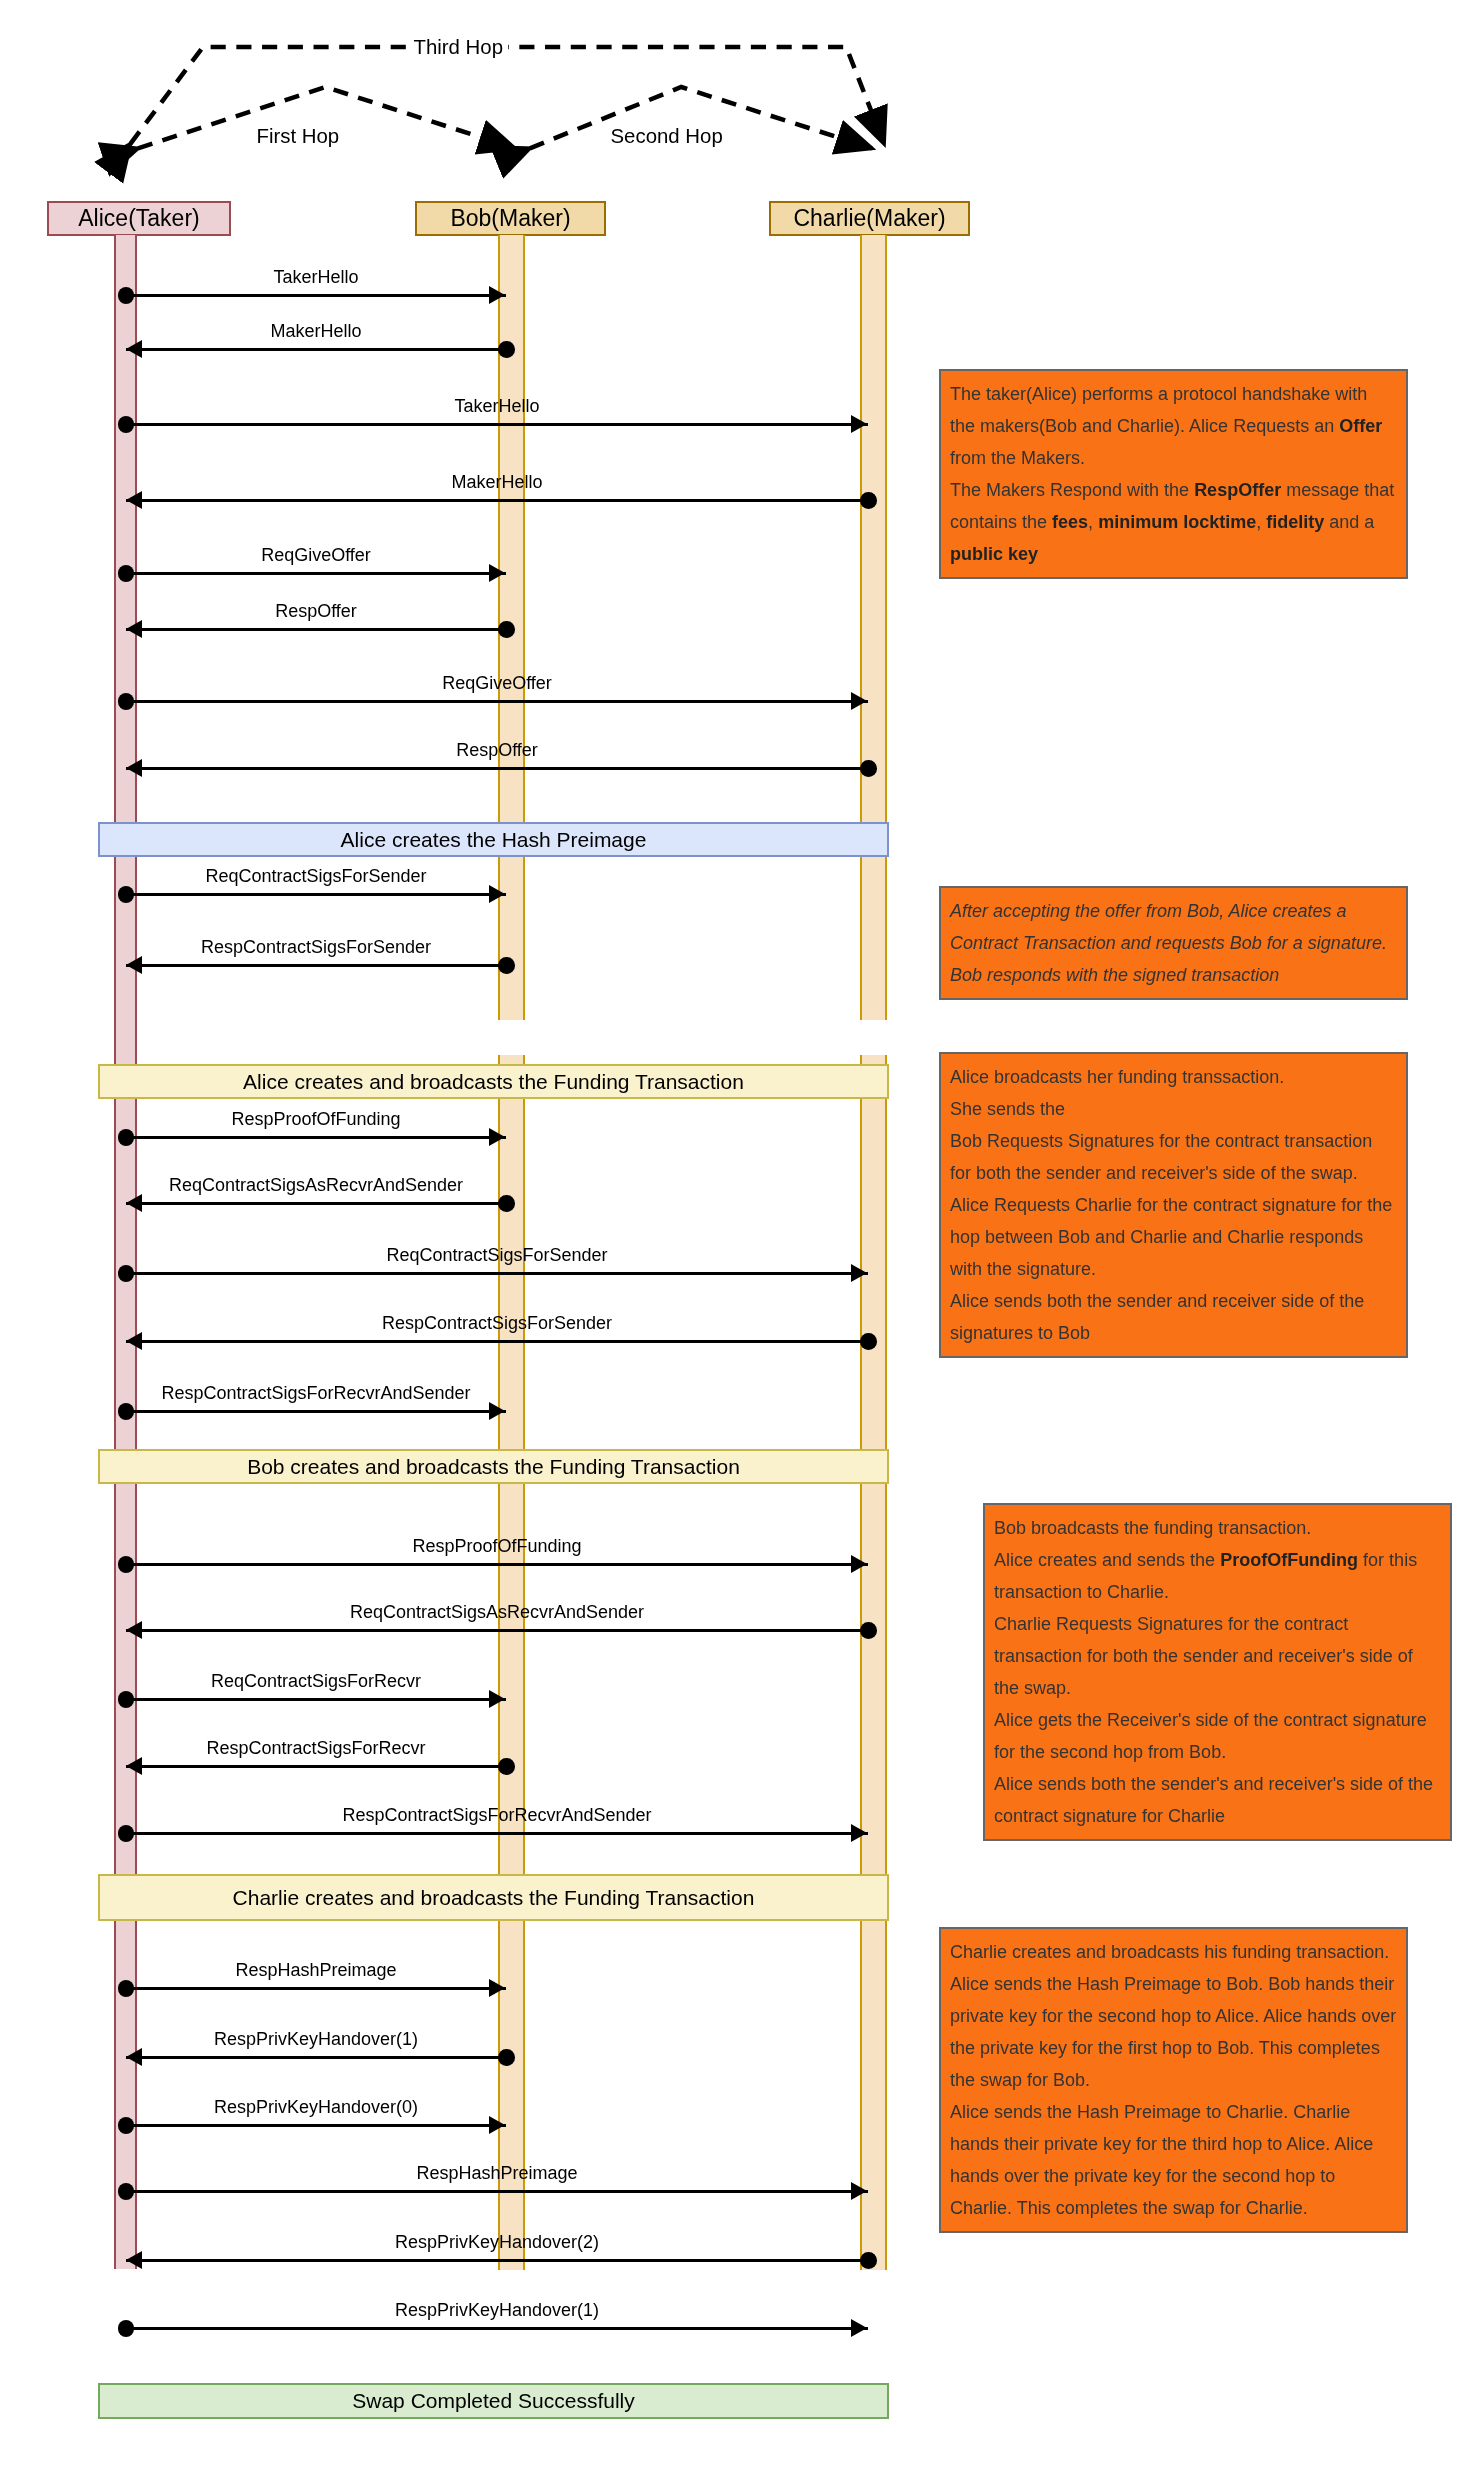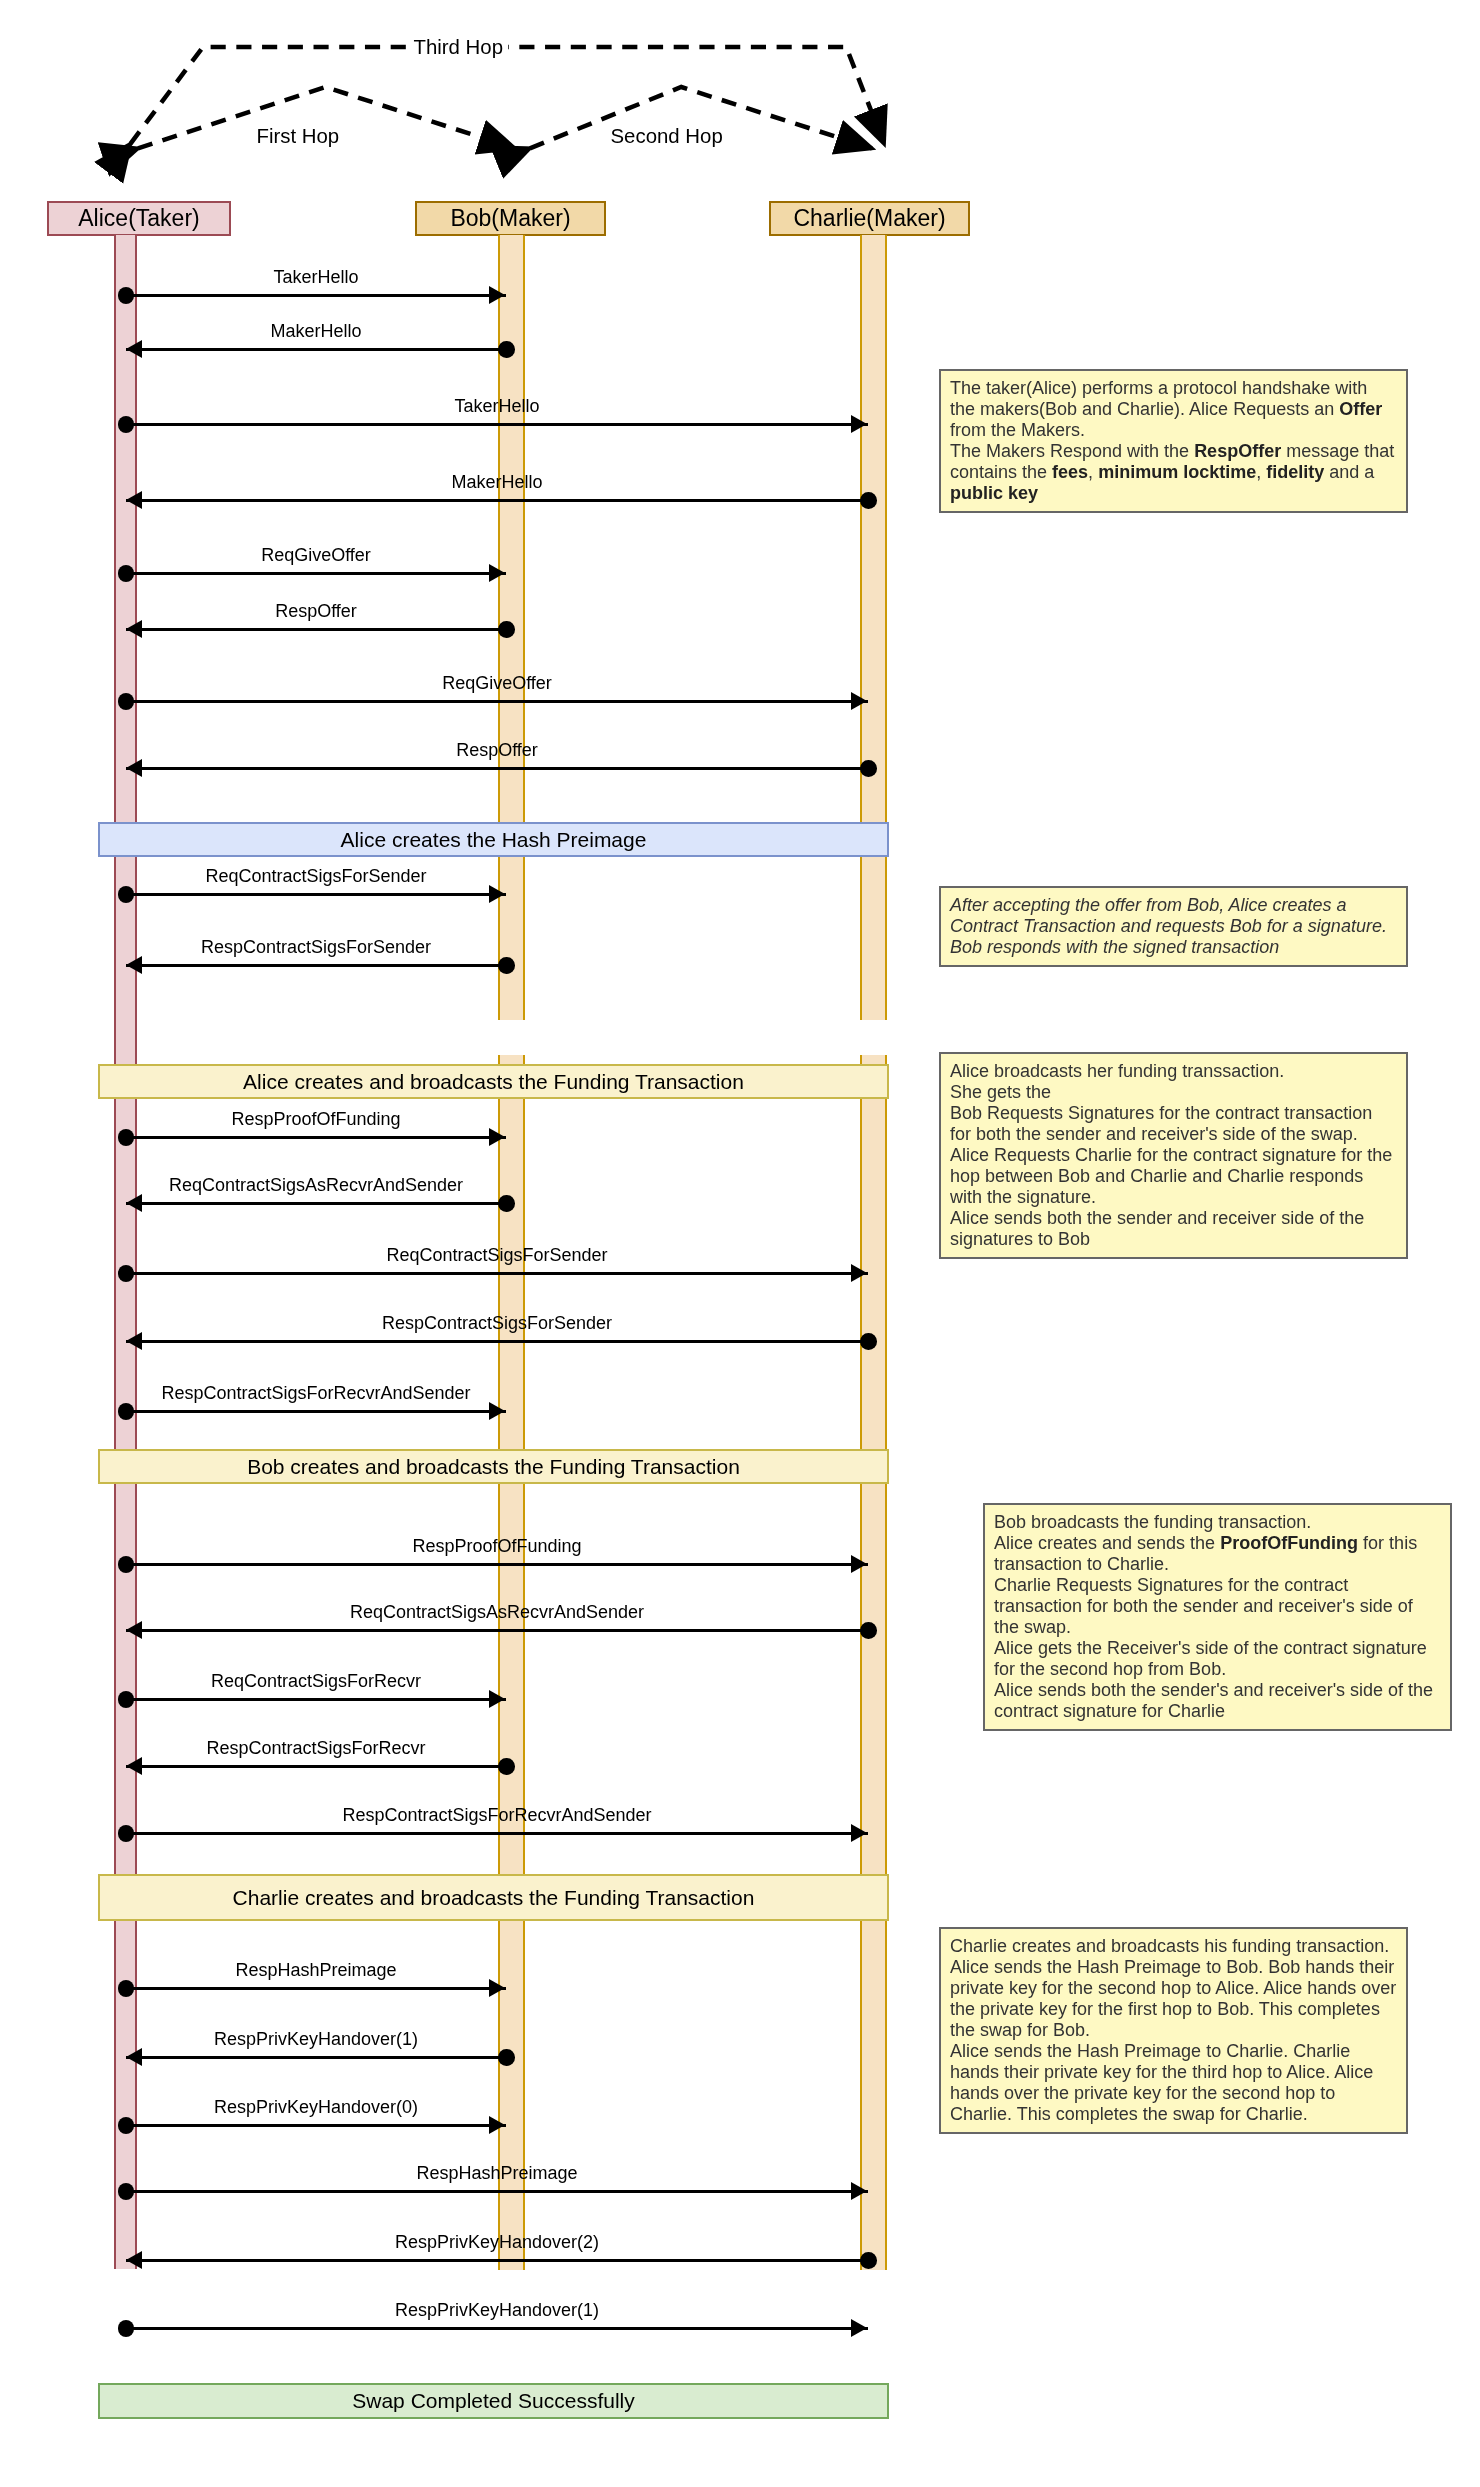--- a/index.html
+++ b/index.html
@@ -88,25 +88,25 @@
   }
   .nb-blue   { background: #dbe5fb; border-color: #7b92cc; }
   .nb-yellow { background: #faf2cd; border-color: #c8b84a; }
   .nb-green  { background: #d9ecd0; border-color: #74a85c; }
 
   
   .anno {
     position: absolute;
     left: 939px;
     width: 469px;
-    background: #fef9c3;
+    background: #f97316;
     border: 2.3px solid #666;
     padding: 6.8px 9px 7.6px 9px;
     font-size: 18px;
-    line-height: 21px;
+    line-height: 32px;
     color: #333;
   }
   .anno p { margin: 0; }
   .anno b { font-weight: bold; color: #222; }
 </style>
 </head>
 <body>
 
 <div id="hops">
   <svg width="1022" height="227" viewBox="0 0 1350 300">
@@ -314,21 +314,21 @@
 
 <div class="anno" style="top:369px;">
     <p><span>The taker(Alice) performs a protocol handshake with the makers(Bob and Charlie). Alice Requests an </span><b>Offer</b><span> from the Makers.</span></p>
     <p><span>The Makers Respond with the </span><b>RespOffer</b><span> message that contains the </span><b>fees</b><span>, </span><b>minimum locktime</b><span>, </span><b>fidelity</b><span> and a </span><b>public key</b></p>
   </div>
 <div class="anno" style="top:886px;font-style:italic;">
     <p><span>After accepting the offer from Bob, Alice creates a Contract Transaction and requests Bob for a signature. Bob responds with the signed transaction</span></p>
   </div>
 <div class="anno" style="top:1052px;">
     <p><span>Alice broadcasts her funding transsaction.</span></p>
-    <p><span>She gets the</span></p>
+    <p><span>She sends the</span></p>
     <p><span>Bob Requests Signatures for the contract transaction for both the sender and receiver's side of the swap.</span></p>
     <p><span>Alice Requests Charlie for the contract signature for the hop between Bob and Charlie and Charlie responds with the signature.</span></p>
     <p><span>Alice sends both the sender and receiver side of the signatures to Bob</span></p>
   </div>
 <div class="anno" style="top:1503px;margin-left:44px;">
     <p><span>Bob broadcasts the funding transaction.</span></p>
     <p><span>Alice creates and sends the </span><b>ProofOfFunding</b><span> for this transaction to Charlie.</span></p>
     <p><span>Charlie Requests Signatures for the contract transaction for both the sender and receiver's side of the swap.</span></p>
     <p><span>Alice gets the Receiver's side of the contract signature for the second hop from Bob.</span></p>
     <p><span>Alice sends both the sender's and receiver's side of the contract signature for Charlie</span></p>

